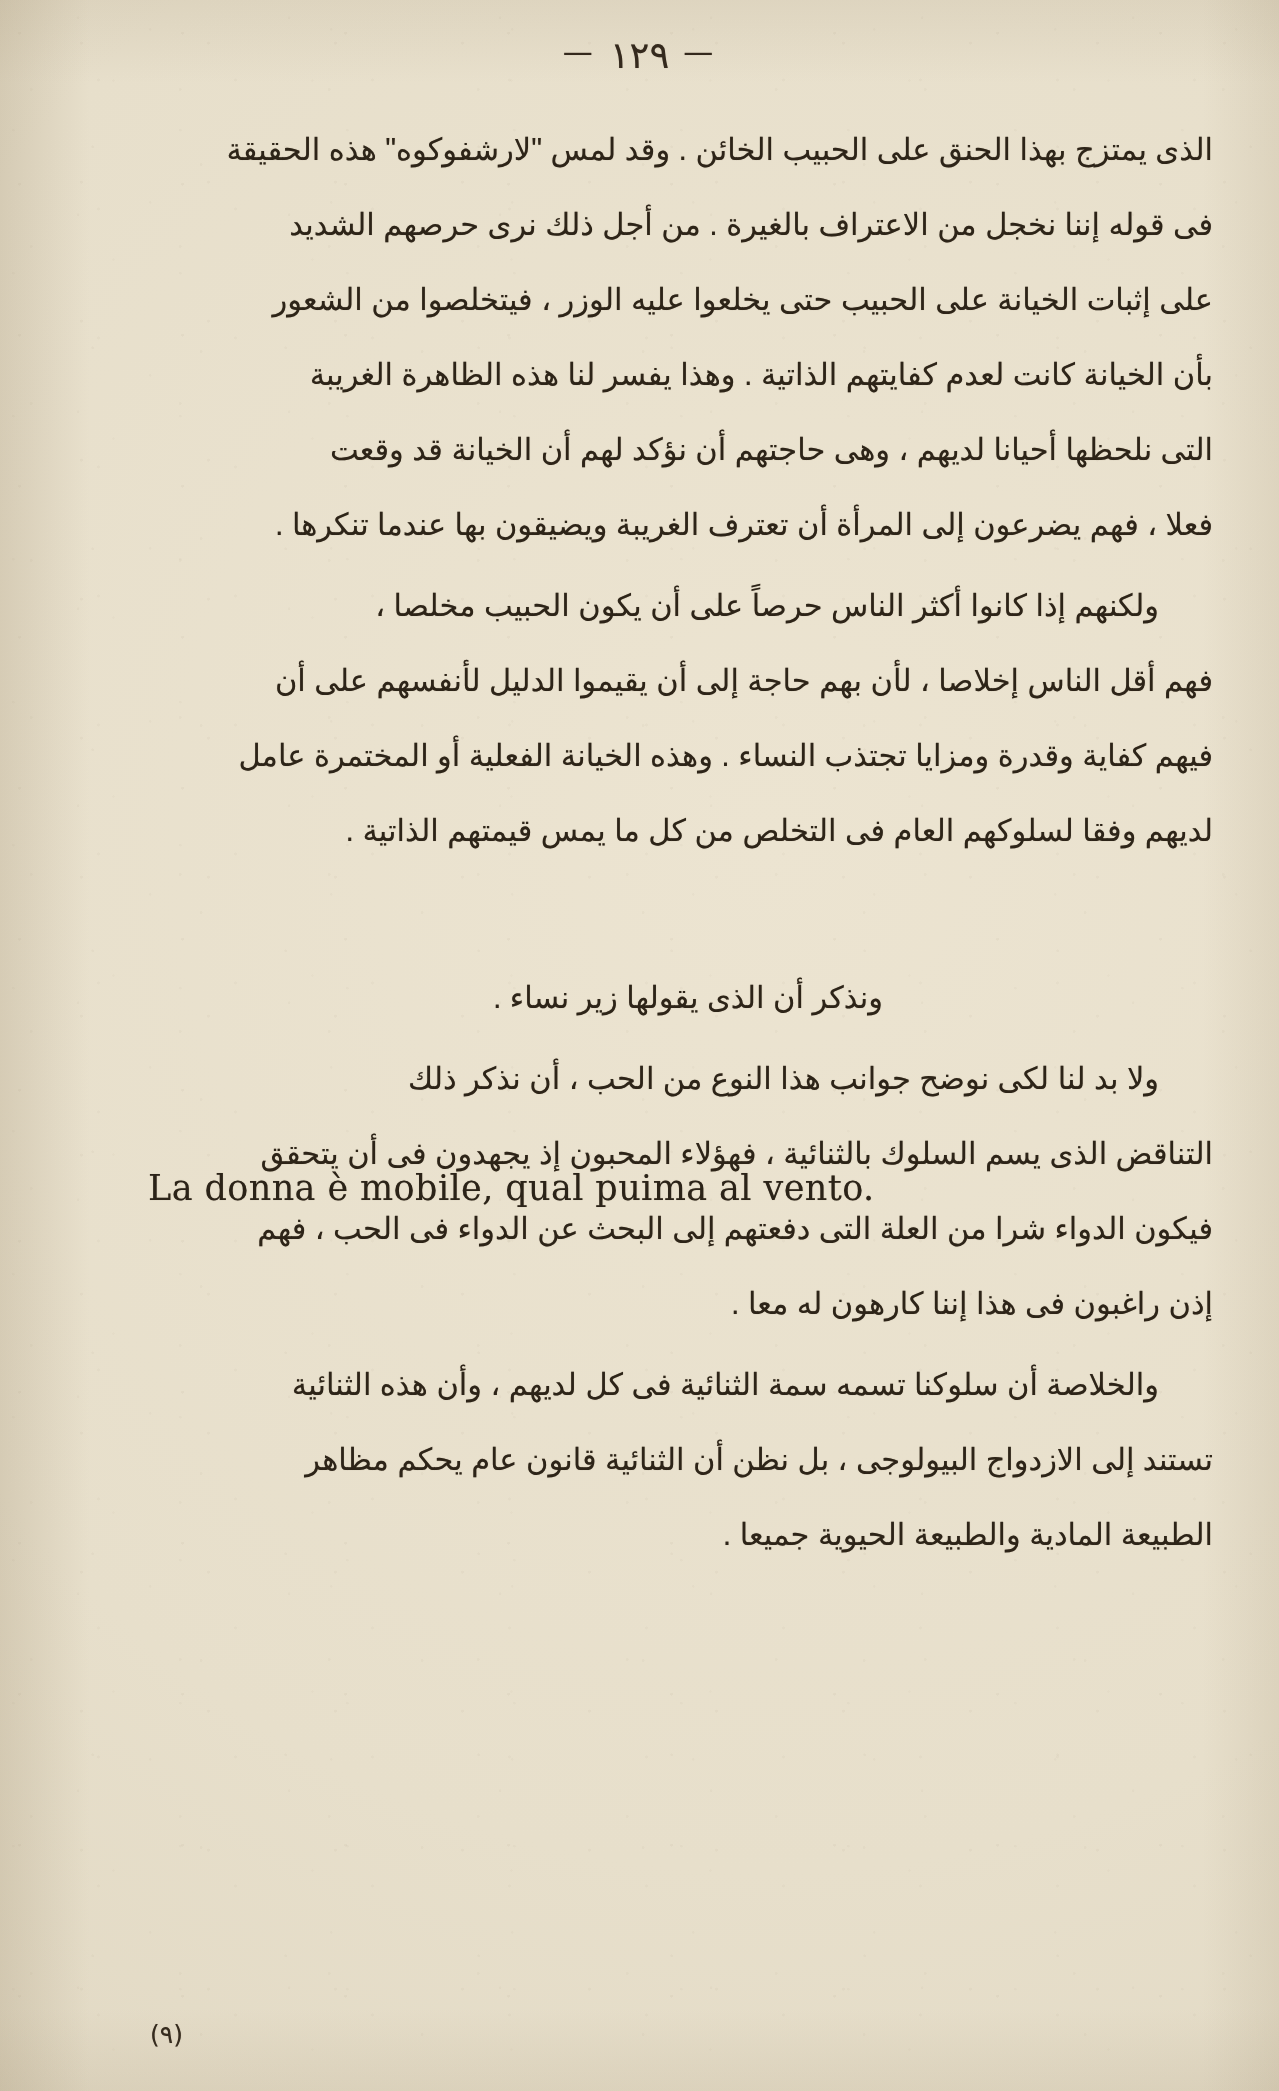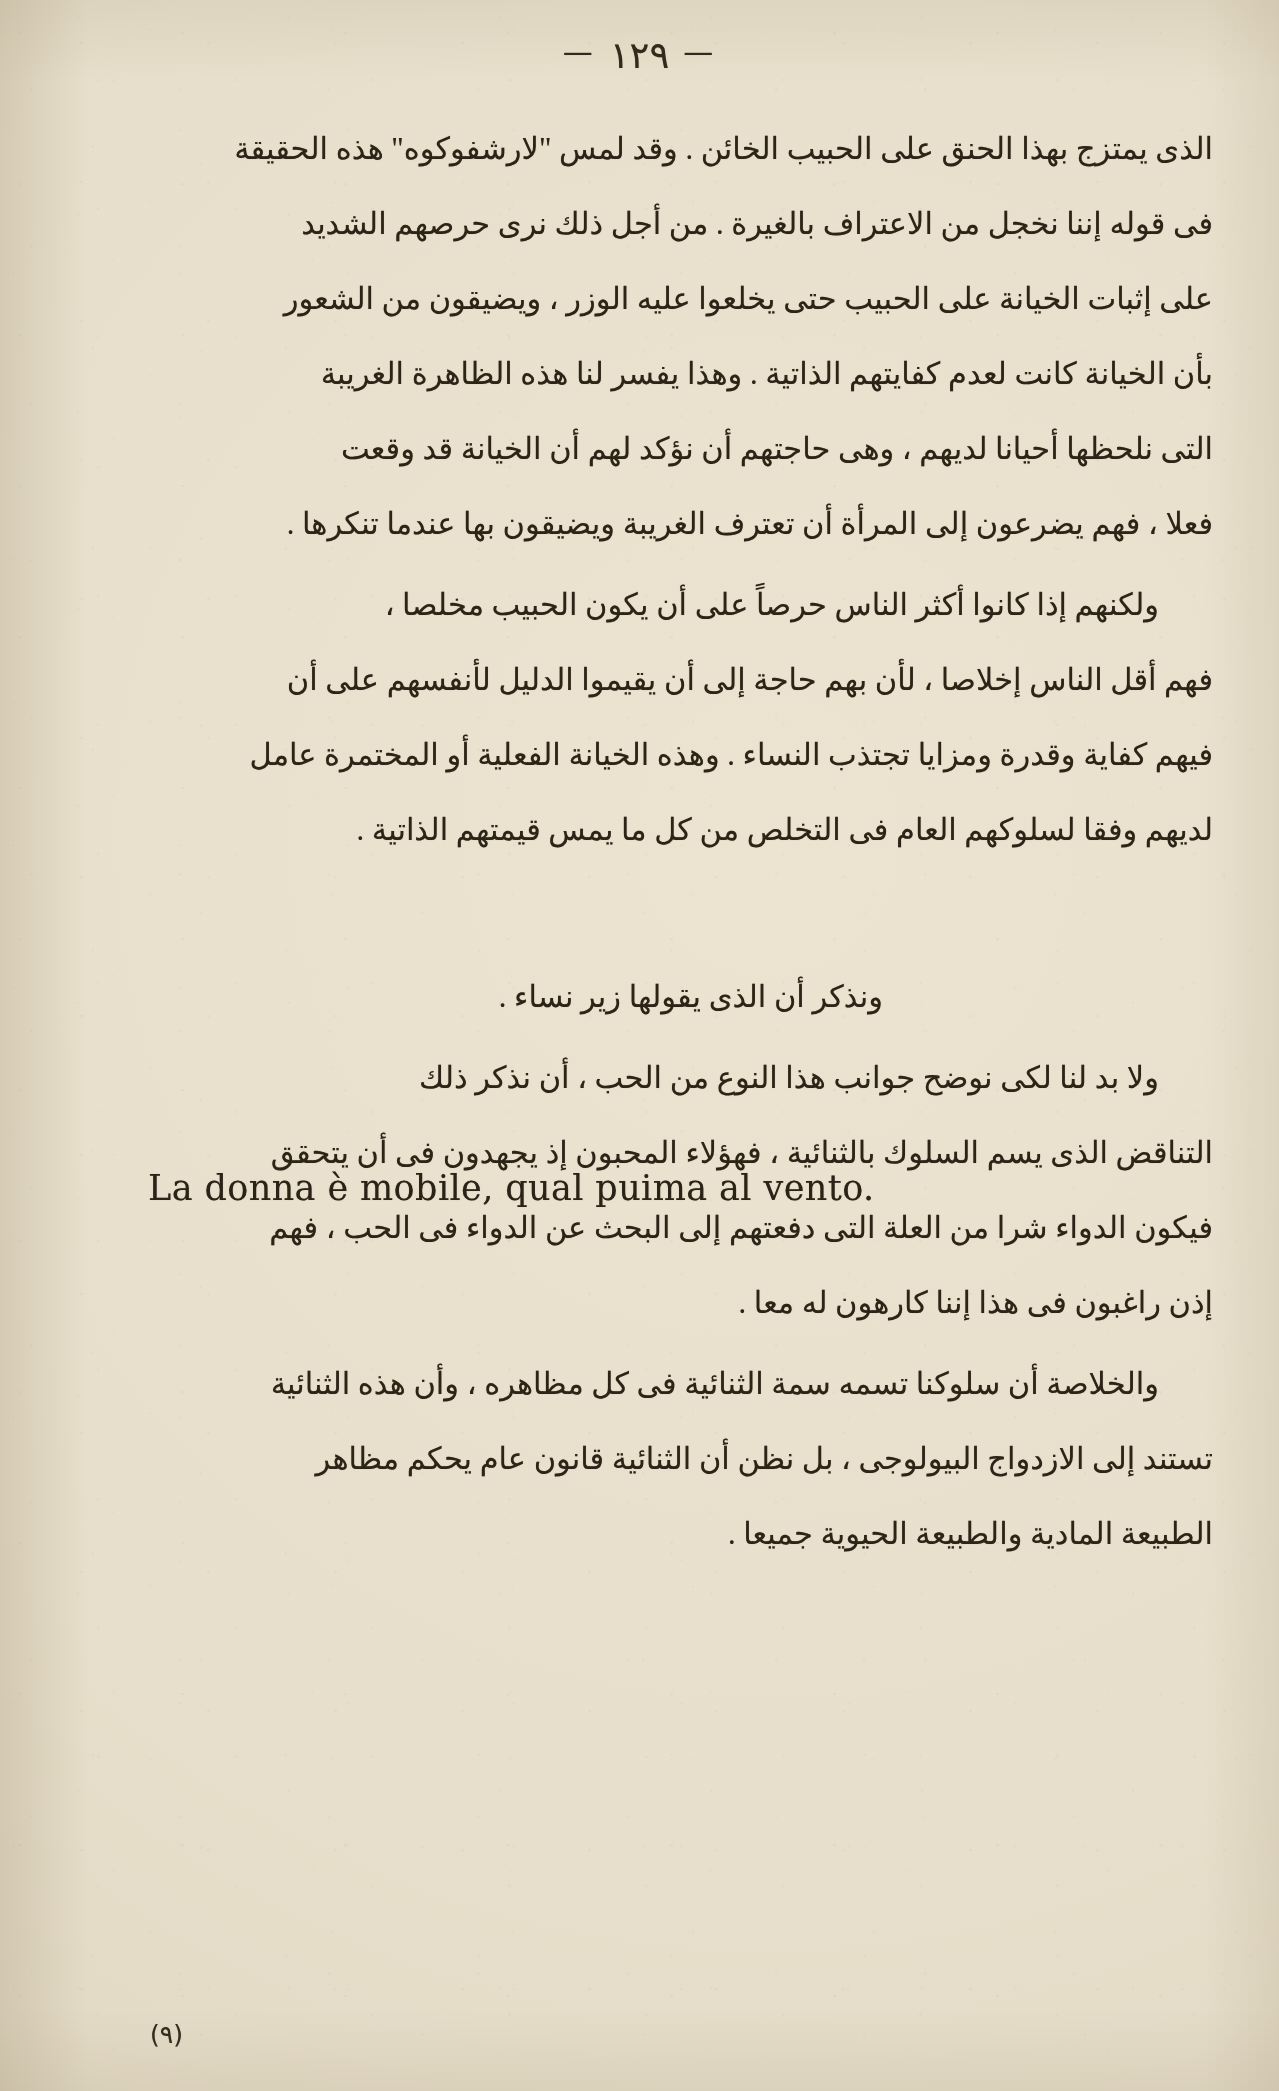--- a/index.html
+++ b/index.html
@@ -93,21 +93,21 @@
     text-align: justify;
   }
 
   .para {
     margin: 0 0 6px 0;
     font-size: 30.5px;
     line-height: 75px;
     color: #2d2418;
     text-align: justify;
     text-justify: inter-word;
-    font-family: Liberation Serif, serif;
+    font-family: Liberation Sans, sans-serif;
     letter-spacing: .2px;
   }
 
   
   .line {
     display: block;
     white-space: nowrap;
     height: 75px;
     line-height: 75px;
     font-size: 30.5px;
@@ -175,21 +175,21 @@
     <div class="body-text">
 
       <div class="para">
         <span class="line stretch">
           <span>الذى يمتزج بهذا الحنق على الحبيب الخائن . وقد لمس "لارشفوكوه" هذه الحقيقة</span>
         </span>
         <span class="line stretch">
           <span>فى قوله إننا نخجل من الاعتراف بالغيرة . من أجل ذلك نرى حرصهم الشديد</span>
         </span>
         <span class="line stretch">
-          <span>على إثبات الخيانة على الحبيب حتى يخلعوا عليه الوزر ، ويضيقون من الشعور</span>
+          <span>على إثبات الخيانة على الحبيب حتى يخلعوا عليه الوزر ، فيتخلصوا من الشعور</span>
         </span>
         <span class="line stretch">
           <span>بأن الخيانة كانت لعدم كفايتهم الذاتية . وهذا يفسر لنا هذه الظاهرة الغريبة</span>
         </span>
         <span class="line stretch">
           <span>التى نلحظها أحيانا لديهم ، وهى حاجتهم أن نؤكد لهم أن الخيانة قد وقعت</span>
         </span>
         <span class="line stretch">
           <span>فعلا ، فهم يضرعون إلى المرأة أن تعترف الغريبة ويضيقون بها عندما تنكرها .</span>
         </span>
@@ -227,21 +227,21 @@
         <span class="line stretch">
           <span>فيكون الدواء شرا من العلة التى دفعتهم إلى البحث عن الدواء فى الحب ، فهم</span>
         </span>
         <span class="line">
           <span>إذن راغبون فى هذا إننا كارهون له معا .</span>
         </span>
       </div>
 
       <div class="para">
         <span class="line indent">
-          <span>والخلاصة أن سلوكنا تسمه سمة الثنائية فى كل مظاهره ، وأن هذه الثنائية</span>
+          <span>والخلاصة أن سلوكنا تسمه سمة الثنائية فى كل لديهم ، وأن هذه الثنائية</span>
         </span>
         <span class="line stretch">
           <span>تستند إلى الازدواج البيولوجى ، بل نظن أن الثنائية قانون عام يحكم مظاهر</span>
         </span>
         <span class="line">
           <span>الطبيعة المادية والطبيعة الحيوية جميعا .</span>
         </span>
       </div>
 
     </div>

